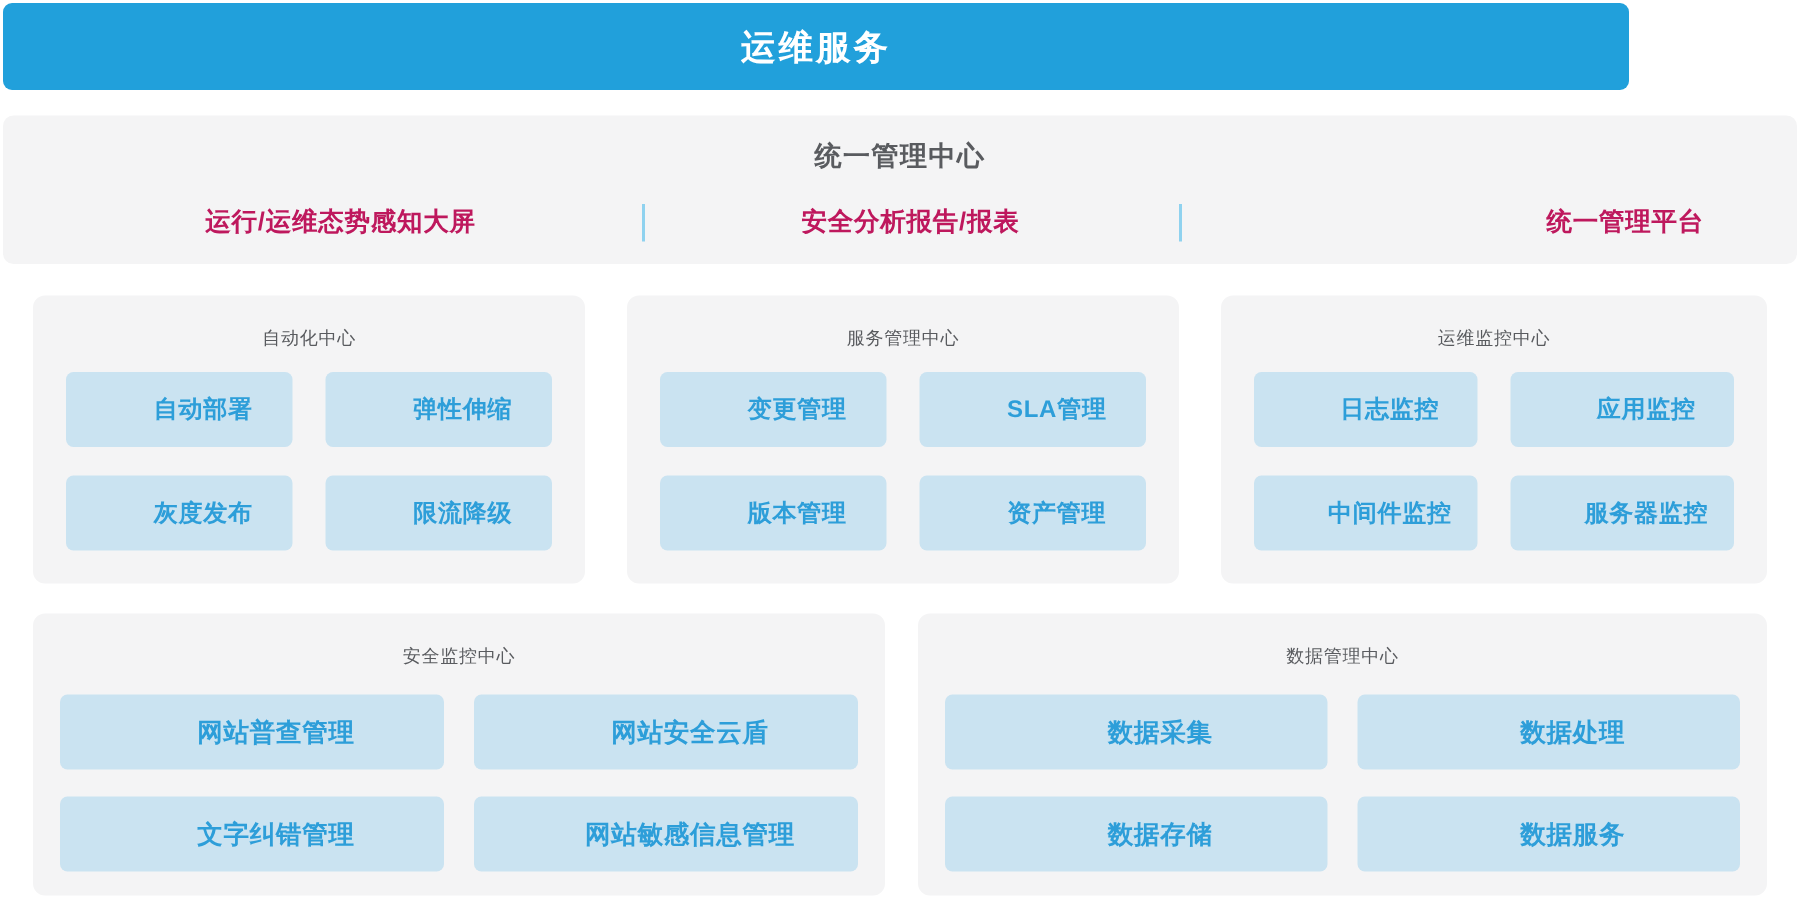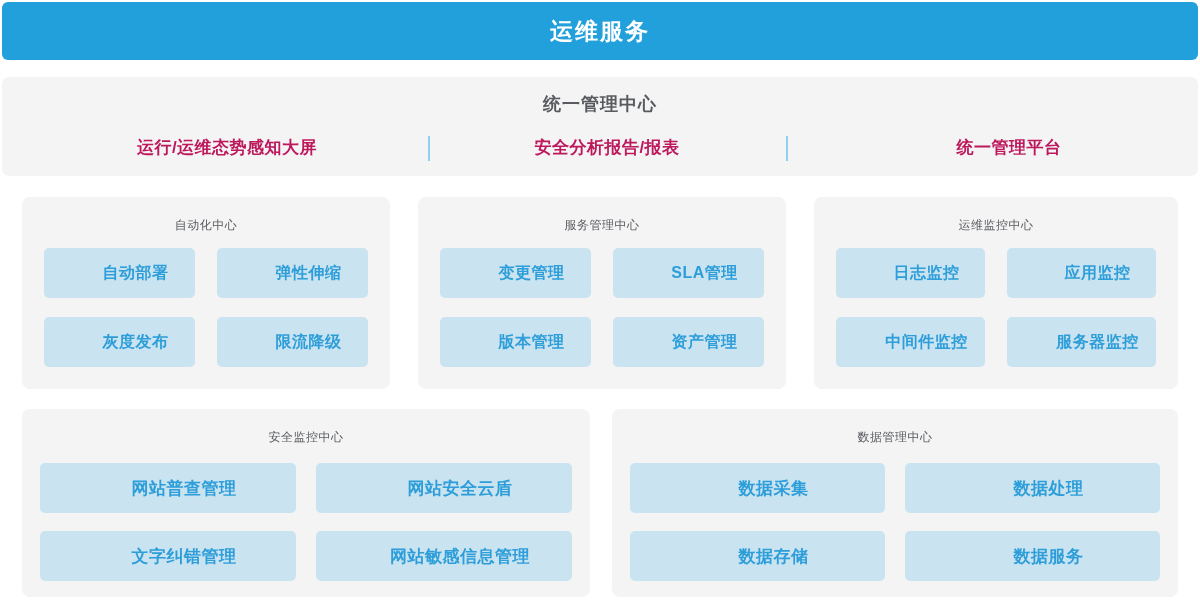--- a/index.html
+++ b/index.html
@@ -18,21 +18,21 @@
     width: 1200px;
     height: 602px;
     background: #ffffff;
   }
 
   
   .banner {
     position: absolute;
     left: 2px;
     top: 2px;
-    width: 1196px;
+    width: 1084px;
     height: 58px;
     background: #21a0db;
     border-radius: 6px;
     display: flex;
     align-items: center;
     justify-content: center;
   }
   .banner-title {
     color: #ffffff;
     font-size: 23px;
@@ -77,21 +77,21 @@
     color: #be185d;
     font-size: 17px;
     font-weight: bold;
     letter-spacing: 0.5px;
     text-align: center;
     white-space: nowrap;
     cursor: pointer;
   }
   .mgmt-link.l0 { left: 60px;  width: 330px; }
   .mgmt-link.l1 { left: 460px; width: 290px; }
-  .mgmt-link.l2 { left: 842px; width: 330px; }
+  .mgmt-link.l2 { left: 804px; width: 330px; text-align: right; }
 
   .mgmt-divider {
     position: absolute;
     top: 1px;
     width: 2px;
     height: 25px;
     background: #8fd2ef;
   }
   .mgmt-divider.d0 { left: 426px; }
   .mgmt-divider.d1 { left: 784px; }

